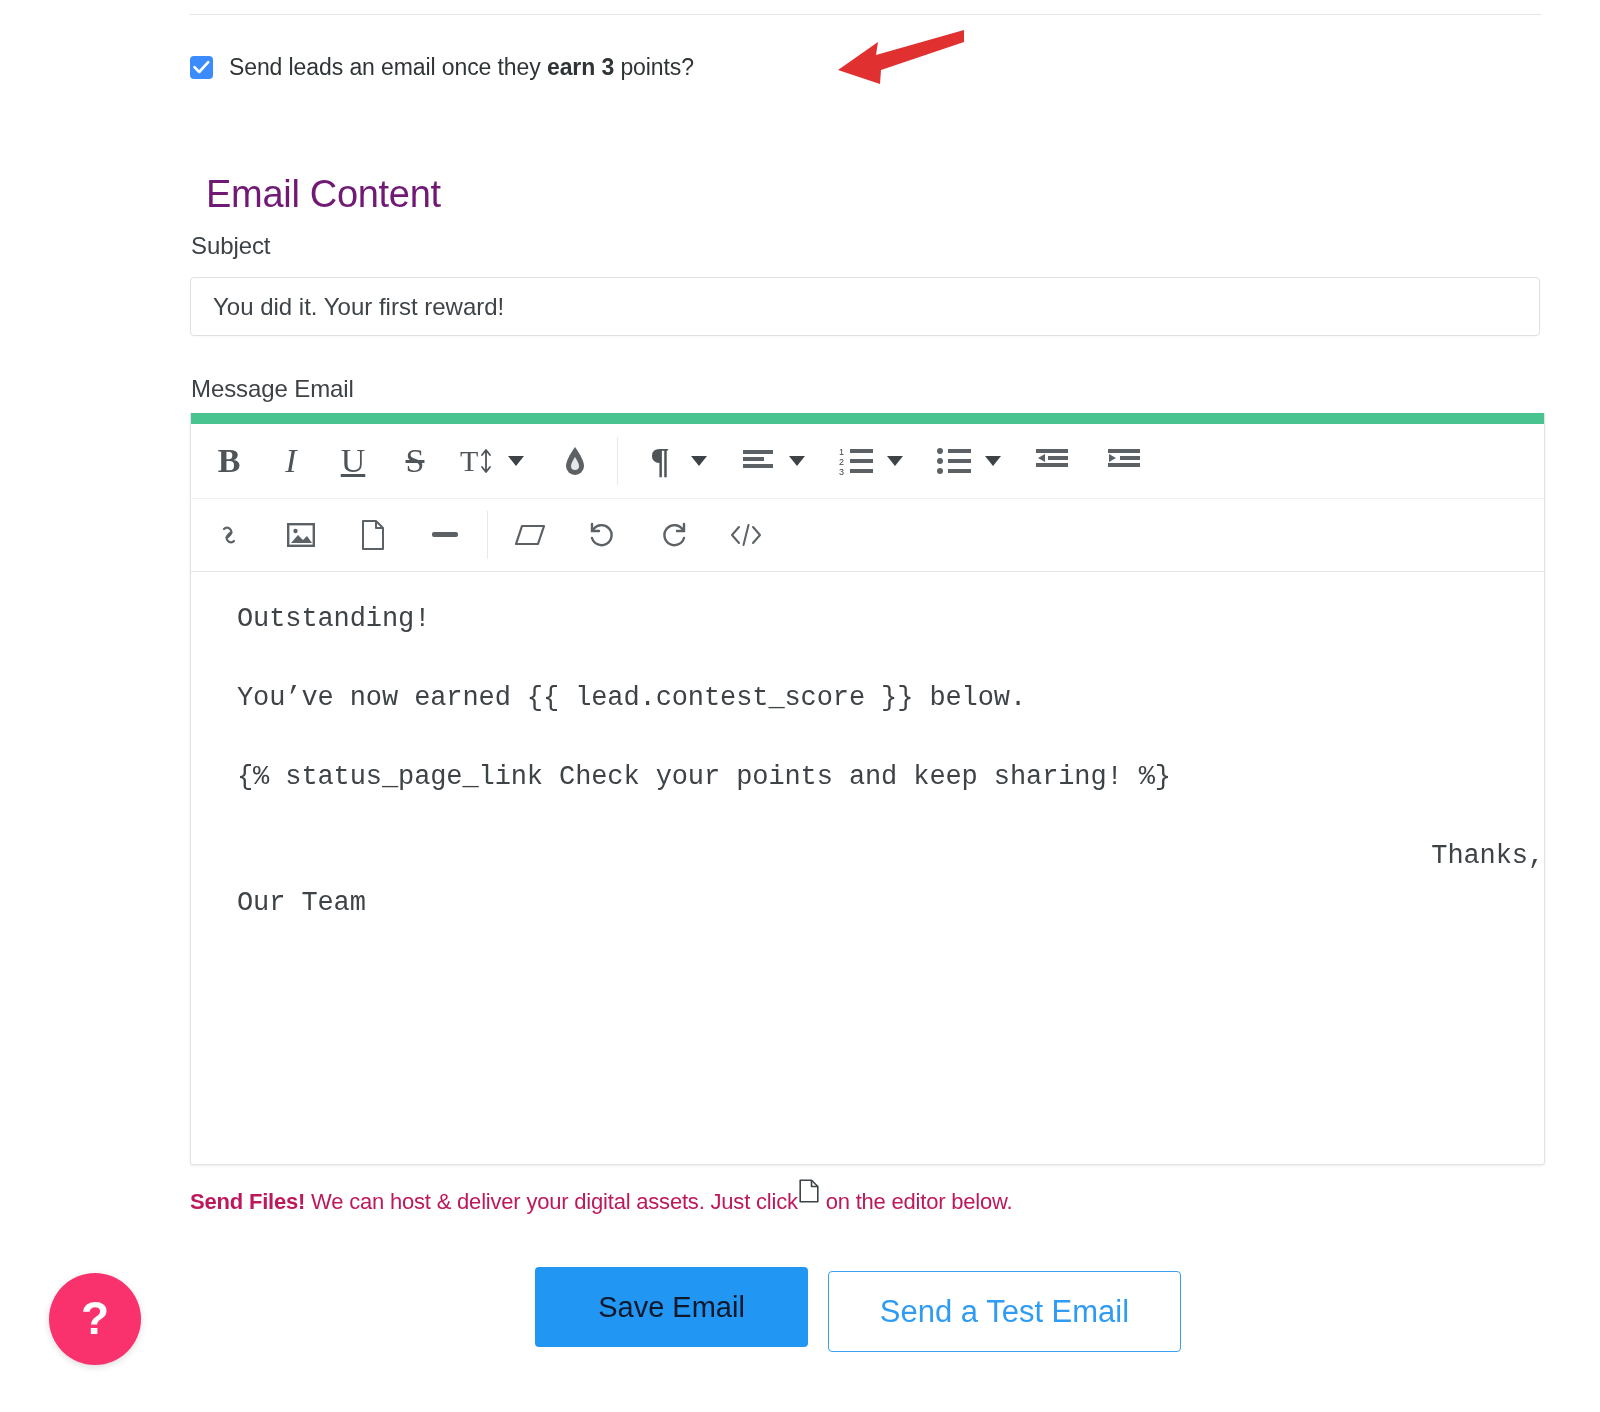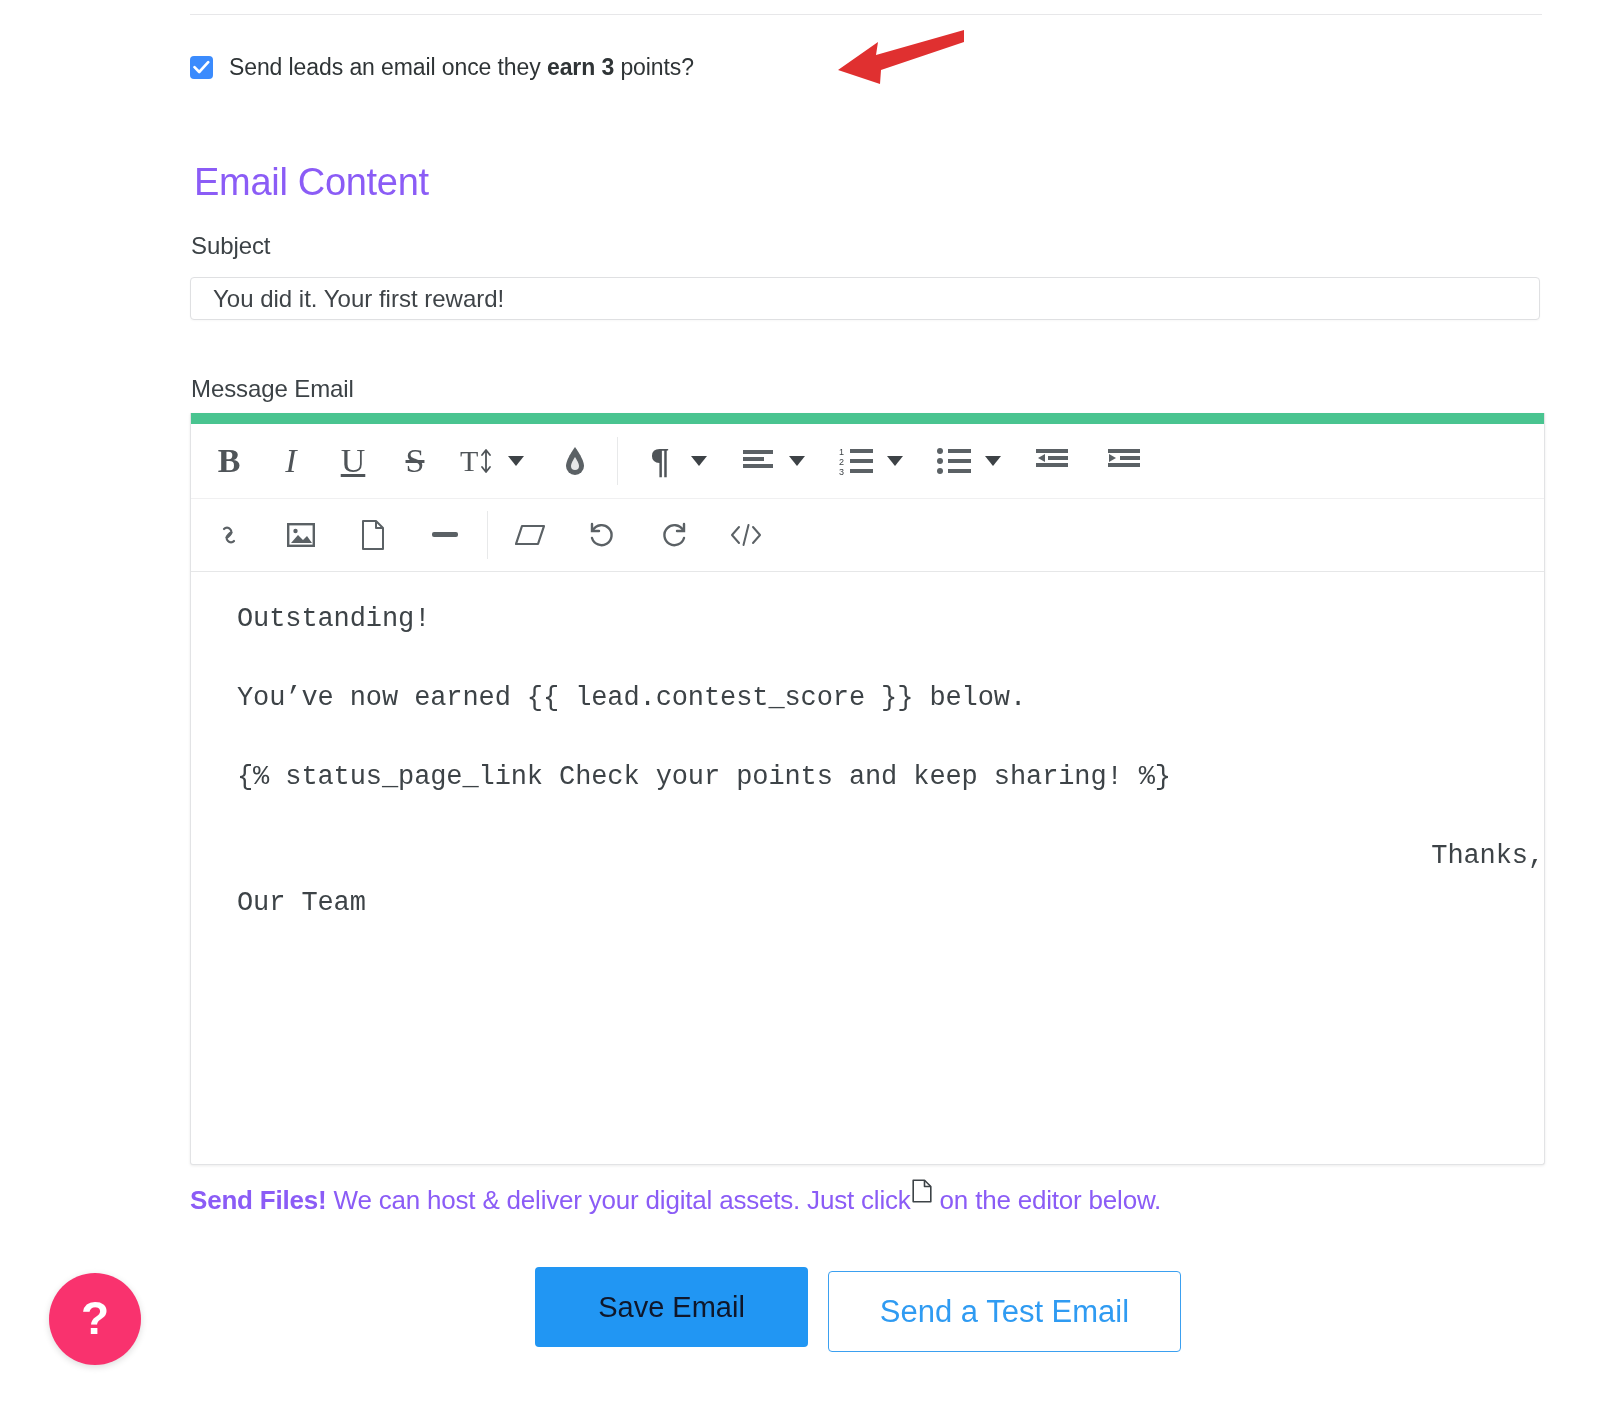--- a/index.html
+++ b/index.html
@@ -70,43 +70,43 @@
     pointer-events: none;
   }
 
   
   .section-title {
     position: absolute;
     left: 190px;
     top: 157px;
     font-size: 38px;
     font-weight: 400;
-    color: #8b5cf6;
+    color: #701a75;
     letter-spacing: -0.3px;
-    margin: 4px;
+    margin: 16px;
   }
 
   
   .field-label {
     position: absolute;
     left: 191px;
     font-size: 24px;
     color: #3c4246;
     letter-spacing: -0.1px;
   }
   .label-subject { top: 232px; }
   .label-body    { top: 375px; }
 
   
   .subject-input {
     position: absolute;
     left: 190px;
     top: 277px;
     width: 1350px;
-    height: 43px;
+    height: 59px;
     box-sizing: border-box;
     border: 1px solid #dfe0e2;
     border-radius: 4px;
     background: #ffffff;
     font-family: "Liberation Sans", sans-serif;
     font-size: 24px;
     color: #3f4448;
     padding: 0 0 0 22px;
     outline: none;
     box-shadow: 0 1px 2px rgba(0,0,0,0.03);
@@ -192,22 +192,22 @@
     margin: 0 0 52px 16px;
     font-family: Liberation Mono, monospace;
   }
   .editor-body p.tight { margin-bottom: 20px; text-align: right; }
 
   
   .send-files {
     position: absolute;
     left: 190px;
     top: 1179px;
-    font-size: 26px;
-    color: #8b5cf6;
+    font-size: 22px;
+    color: #be185d;
     letter-spacing: -0.2px;
     white-space: nowrap;
   }
   .send-files b { font-weight: 700; }
   .inline-file-icon {
     display: inline-block;
     vertical-align: 6px;
     margin: 0 1px;
   }
 

